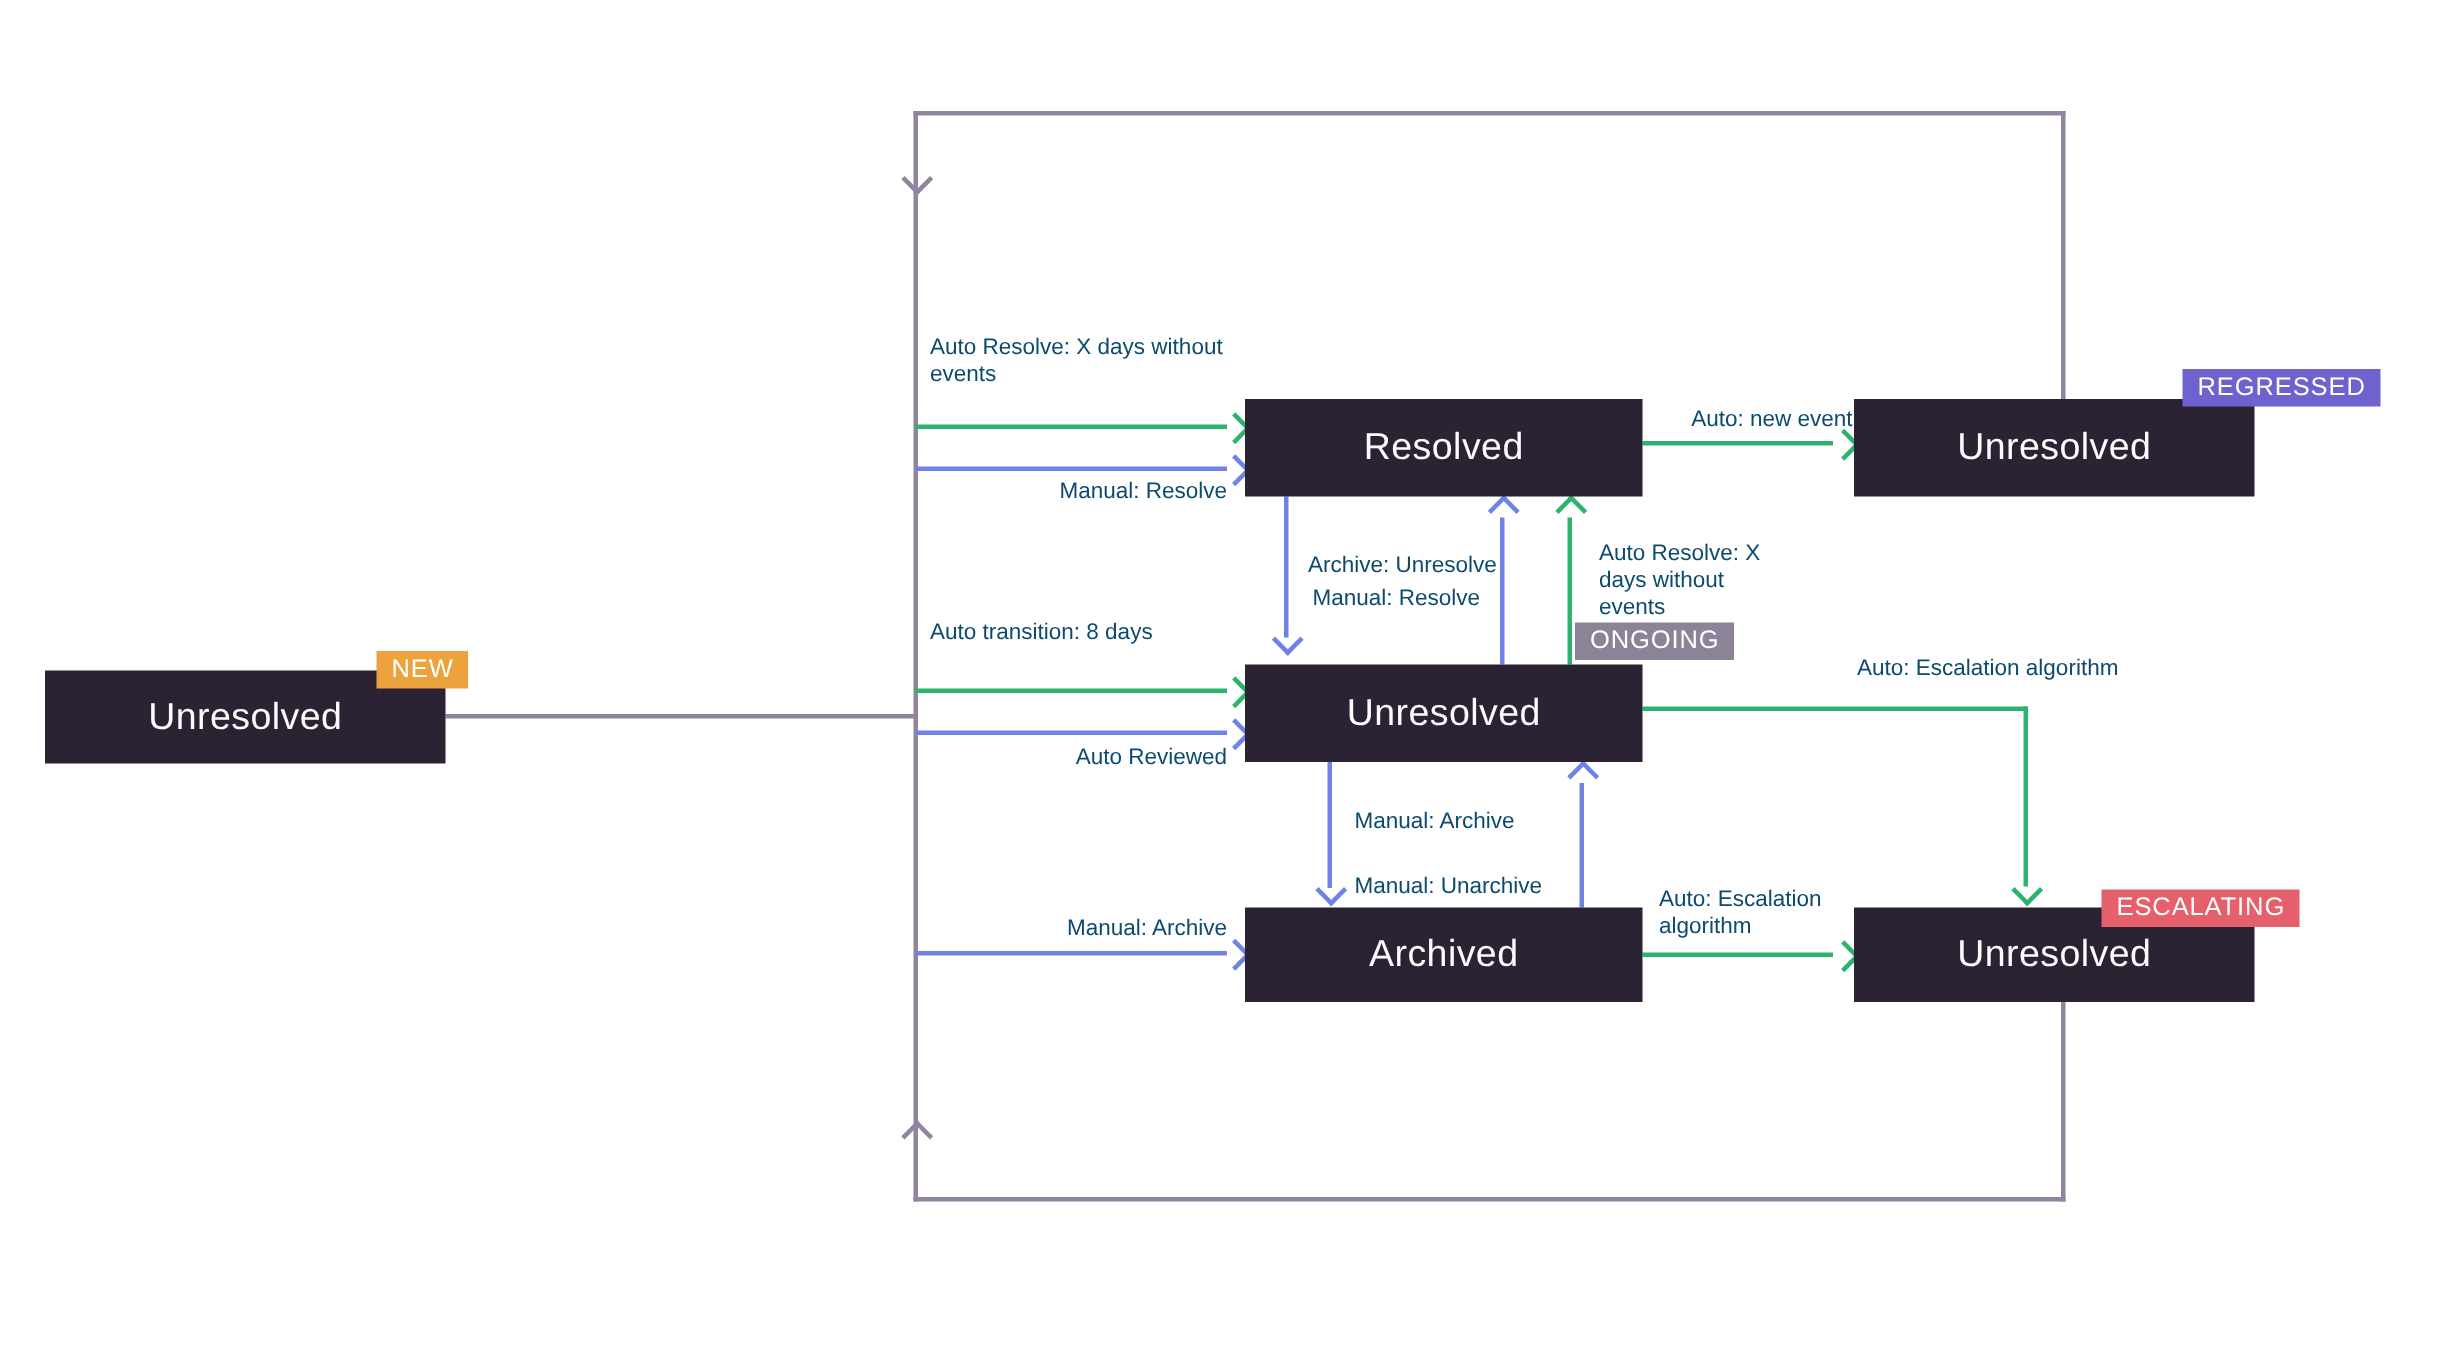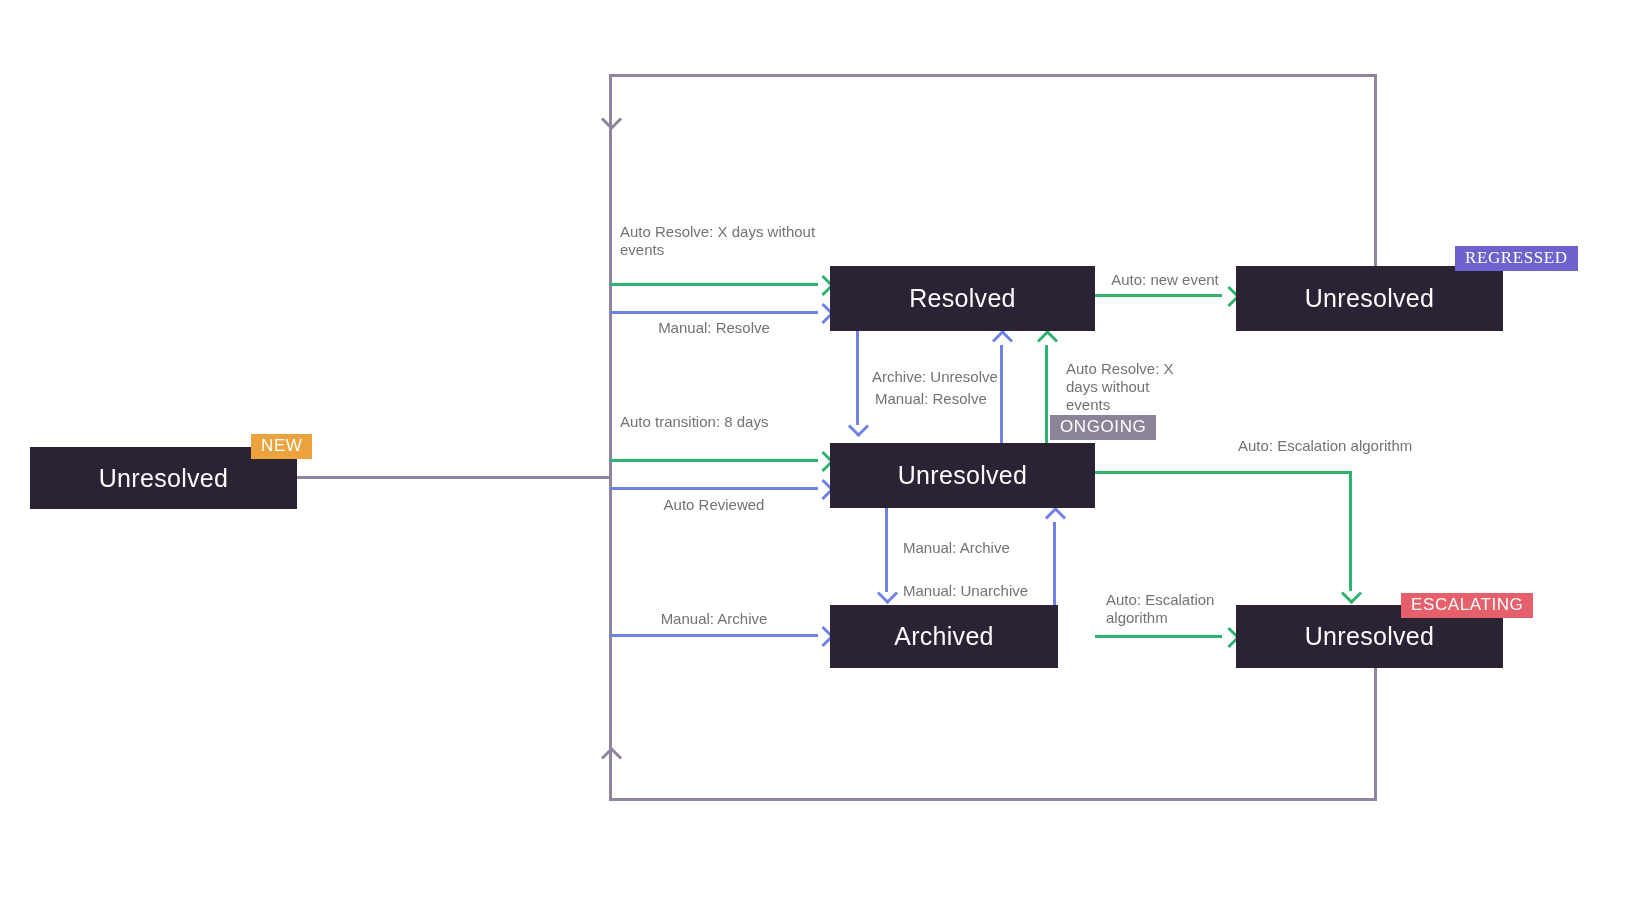--- a/index.html
+++ b/index.html
@@ -35,24 +35,24 @@
   .chev{
     position:absolute;width:12px;height:12px;background:transparent !important;
     border-style:solid;border-color:currentColor;border-width:3px 3px 0 0;
   }
   .chev.right{transform:rotate(45deg);}
   .chev.down{transform:rotate(135deg);}
   .chev.up{transform:rotate(-45deg);}
 
   
   .elabel{
-    position:absolute;color:#737373;font-size:15px;line-height:18px;
+    position:absolute;color:#0c4a6e;font-size:15px;line-height:18px;
   }
   .center{text-align:center;}
-  .nowrap{white-space:nowrap;}
+  .nowrap{white-space:nowrap;text-align:right;}
 </style>
 </head>
 <body>
 
 <div id="stage">
 
   <div class="vline purple" style="left:609px;top:74px;height:727px;"></div>
   <div class="hline purple" style="left:609px;top:74px;width:768px;"></div>
   <div class="vline purple" style="left:1374px;top:74px;height:192px;"></div>
   <div class="hline purple" style="left:609px;top:798px;width:768px;"></div>
@@ -119,28 +119,28 @@
   </div>
   <div class="badge new" style="left:251px;top:434px;">NEW</div>
 
   <div class="state" style="left:830px;top:266px;width:265px;height:65px;">
     <span>Resolved</span>
   </div>
 
   <div class="state" style="left:1236px;top:266px;width:267px;height:65px;">
     <span>Unresolved</span>
   </div>
-  <div class="badge regressed" style="left:1455px;top:246px;font-family:Liberation Serif, serif;">REGRESSED</div>
+  <div class="badge regressed" style="left:1455px;top:246px;">REGRESSED</div>
 
   <div class="state" style="left:830px;top:443px;width:265px;height:65px;">
     <span>Unresolved</span>
   </div>
   <div class="badge ongoing" style="left:1050px;top:415px;">ONGOING</div>
 
-  <div class="state" style="left:830px;top:605px;width:228px;height:63px;">
+  <div class="state" style="left:830px;top:605px;width:265px;height:63px;">
     <span>Archived</span>
   </div>
 
   <div class="state" style="left:1236px;top:605px;width:267px;height:63px;">
     <span>Unresolved</span>
   </div>
   <div class="badge escalating" style="left:1401px;top:593px;">ESCALATING</div>
 
 </div>
 

